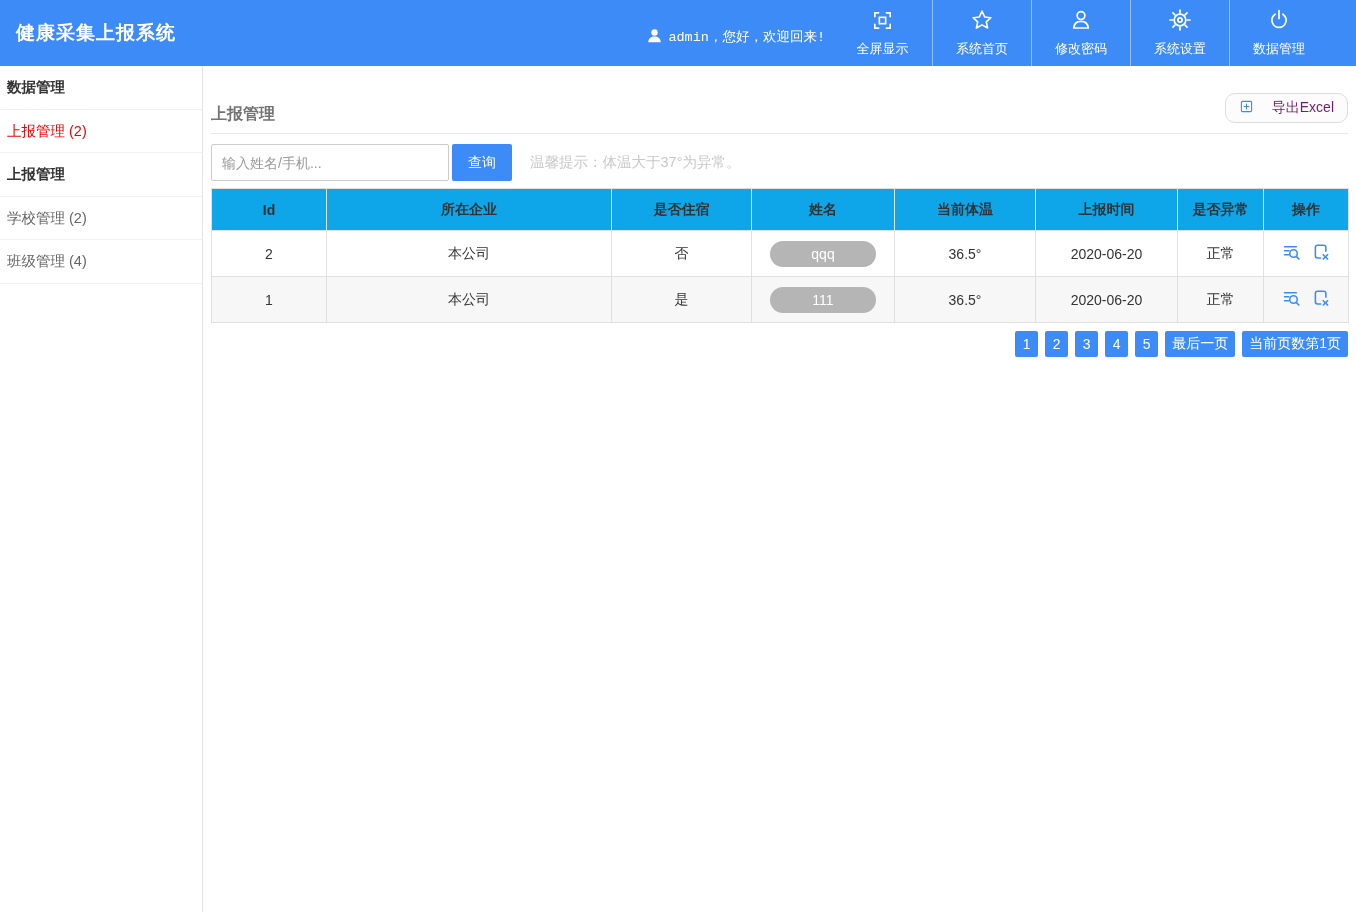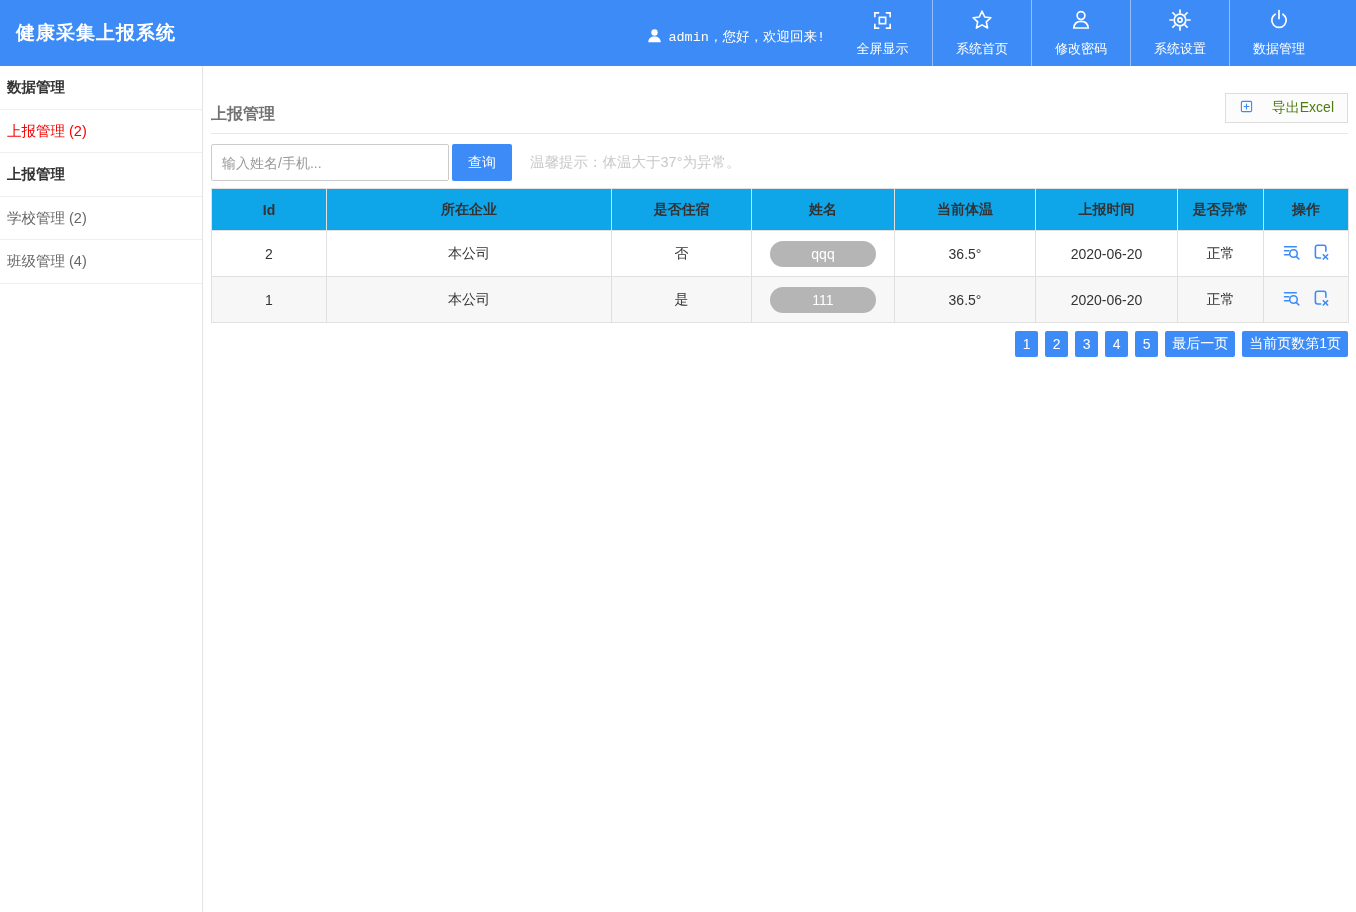--- a/index.html
+++ b/index.html
@@ -87,24 +87,24 @@
     padding-bottom: 10px;
     border-bottom: 1px solid #e8e8e8;
   }
   .page-title { font-size: 16px; font-weight: bold; color: #737373; line-height: 1.2; }
   .export-btn {
     display: inline-flex;
     align-items: center;
     gap: 18px;
     border: 1px solid #dcdcdc;
     background: #fcfcfc;
-    color: #4d7c0f;
+    color: #701a75;
     font-size: 14px;
     padding: 5px 13px;
-    border-radius: 0;
+    border-radius: 10px;
     cursor: pointer;
     font-family: inherit;
   }
   
   .search-row { display: flex; align-items: center; margin-top: 10px; }
   .search-input {
     width: 238px;
     height: 37px;
     border: 1px solid #ccc;
     border-radius: 2px;

